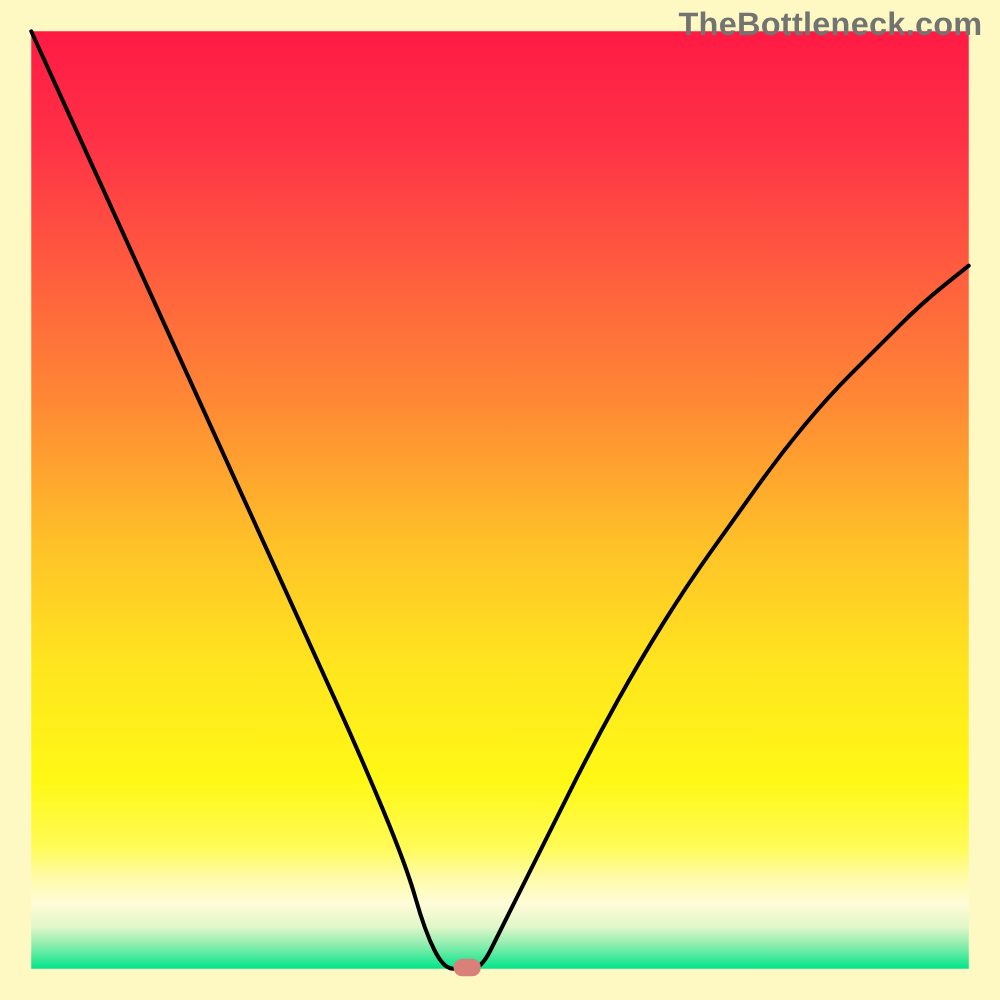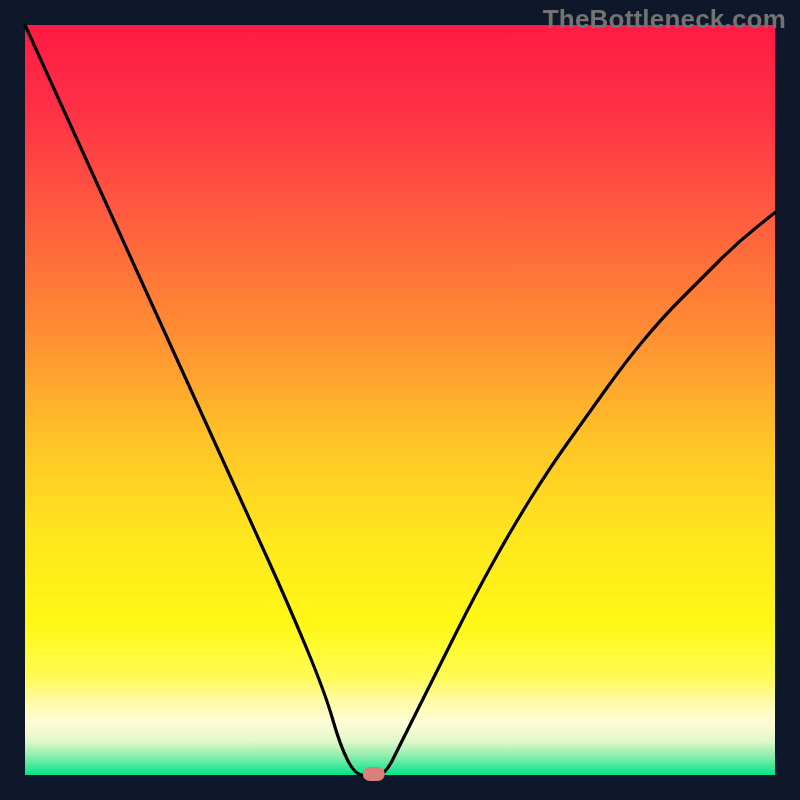--- a/index.html
+++ b/index.html
@@ -9,21 +9,21 @@
     height: 800px;
     background: #000;
     overflow: hidden;
   }
   .frame {
     position: absolute;
     left: 0;
     top: 0;
     width: 800px;
     height: 800px;
-    background: #0f172a;
+    background: #fef9c3;
   }
   .watermark {
     position: absolute;
     top: 4px;
     right: 14px;
     font-family: Arial, Helvetica, sans-serif;
     font-size: 26px;
     font-weight: 600;
     color: #737372;
     letter-spacing: 0.2px;

